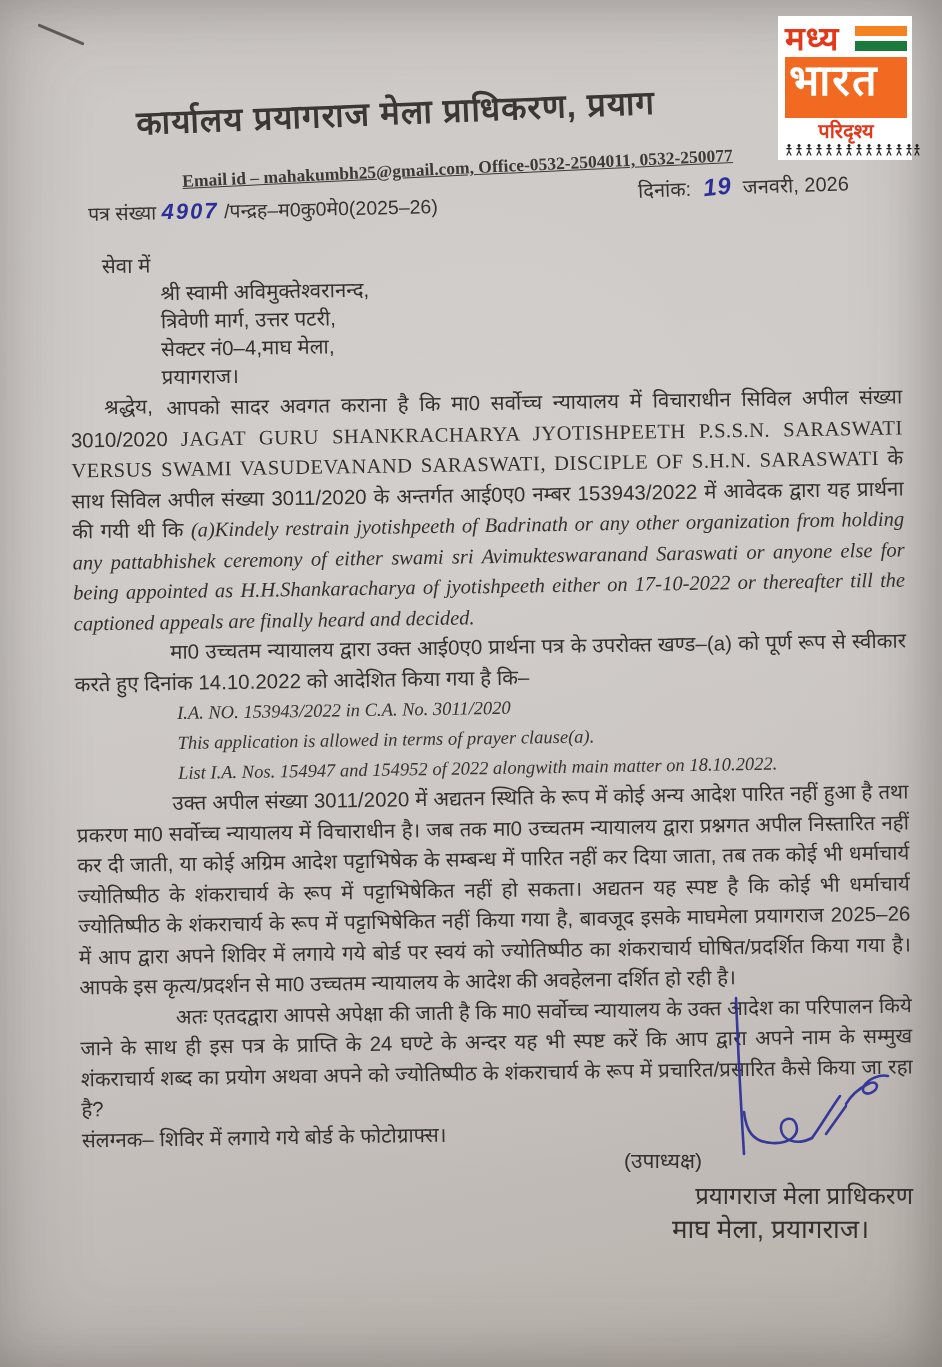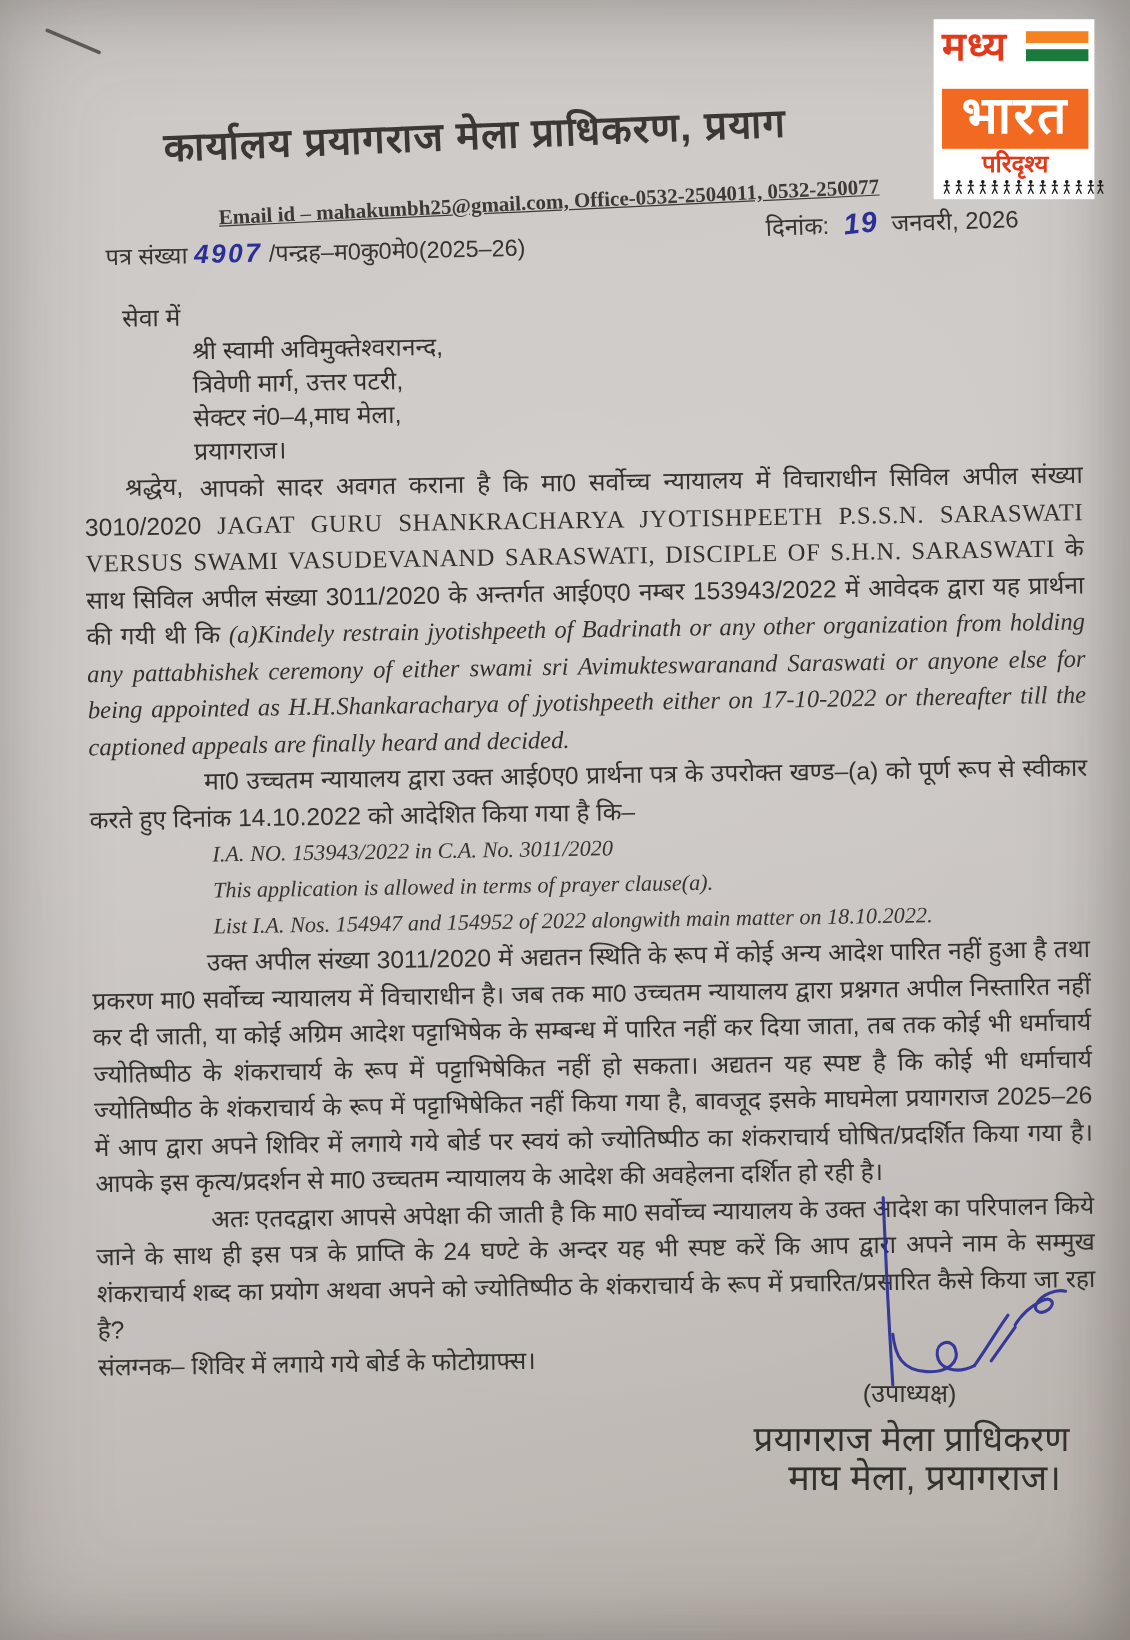--- a/index.html
+++ b/index.html
@@ -15,21 +15,21 @@
   .fold-mark{position:absolute;left:36px;top:33px;width:50px;height:3px;background:#4c4843;
     transform:rotate(23deg);border-radius:2px;opacity:.85;}
   
   .logo{position:absolute;left:778px;top:16px;width:134px;background:#ffffff;
     padding:6px 5px 3px 7px;box-sizing:border-box;z-index:5;}
   .logo-row1{display:flex;align-items:center;justify-content:space-between;}
   .logo-w1{font-size:33px;font-weight:bold;line-height:1;letter-spacing:1px;}
   .stripes{width:52px;display:flex;flex-direction:column;}
   .stripe{height:10px;}
   .stripe.gap{height:5px;background:#fff;}
-  .logo-band{margin-top:19px;padding:1px 4px 4px;text-align:center;}
+  .logo-band{margin-top:2px;padding:1px 4px 15px;text-align:left;}
   .logo-w2{font-size:43px;font-weight:bold;color:#fff;line-height:1.05;letter-spacing:2px;}
   .logo-w3{font-size:20px;font-weight:bold;margin:3px 0 2px;line-height:1;text-align:center;}
   .logo-figs{display:block;margin-top:1px;}
   
   .title{position:absolute;left:136px;top:86px;width:680px;font-size:33px;font-weight:600;
     color:#3a3734;letter-spacing:1px;transform:rotate(-2.3deg);white-space:nowrap;z-index:1;}
   .email{position:absolute;left:182px;top:158px;font-family:"Liberation Serif","DejaVu Serif",serif;
     font-size:17.5px;font-weight:600;color:#3c3936;text-decoration:underline;
     transform:rotate(-2.7deg);white-space:nowrap;z-index:1;}
   .dateline{position:absolute;left:638px;top:172px;font-size:20px;transform:rotate(-2deg);
@@ -47,26 +47,26 @@
   .body-flow{position:absolute;left:76px;top:388px;width:832px;transform:rotate(-0.9deg);
     font-size:20.5px;line-height:30.5px;text-align:justify;color:#33312e;}
   .para{margin:0;text-indent:96px;}
   .caps{font-family:"Liberation Serif","DejaVu Serif",serif;letter-spacing:.5px;}
   .enquote{font-family:"Liberation Serif","DejaVu Serif",serif;font-style:italic;}
   .quoteblock{margin:0 0 0 102px;font-family:"Liberation Serif","DejaVu Serif",serif;
     font-style:italic;font-size:18.5px;line-height:30px;text-align:left;color:#37342f;}
   .enclosure{margin:0;text-indent:0;text-align:left;}
   
   .sig-svg{position:absolute;left:688px;top:992px;z-index:3;}
-  .sig-label{position:absolute;left:648px;top:1146px;width:220px;text-align:center;
+  .sig-label{position:absolute;left:624px;top:1146px;width:220px;
     font-size:21px;color:#33312e;}
-  .sig-org1{position:absolute;left:628px;top:1178px;width:285px;text-align:left;
-    font-size:29px;color:#33312e;}
+  .sig-org1{position:absolute;left:628px;top:1178px;width:285px;text-align:right;
+    font-size:24px;color:#33312e;}
   .sig-org2{position:absolute;left:628px;top:1210px;width:285px;text-align:center;
-    font-size:30px;color:#33312e;}
+    font-size:26px;color:#33312e;}
 </style>
 </head>
 <body>
 
 <div class="paper">
 
   <div class="fold-mark"></div>
 
   <div class="logo">
     <div class="logo-row1">

